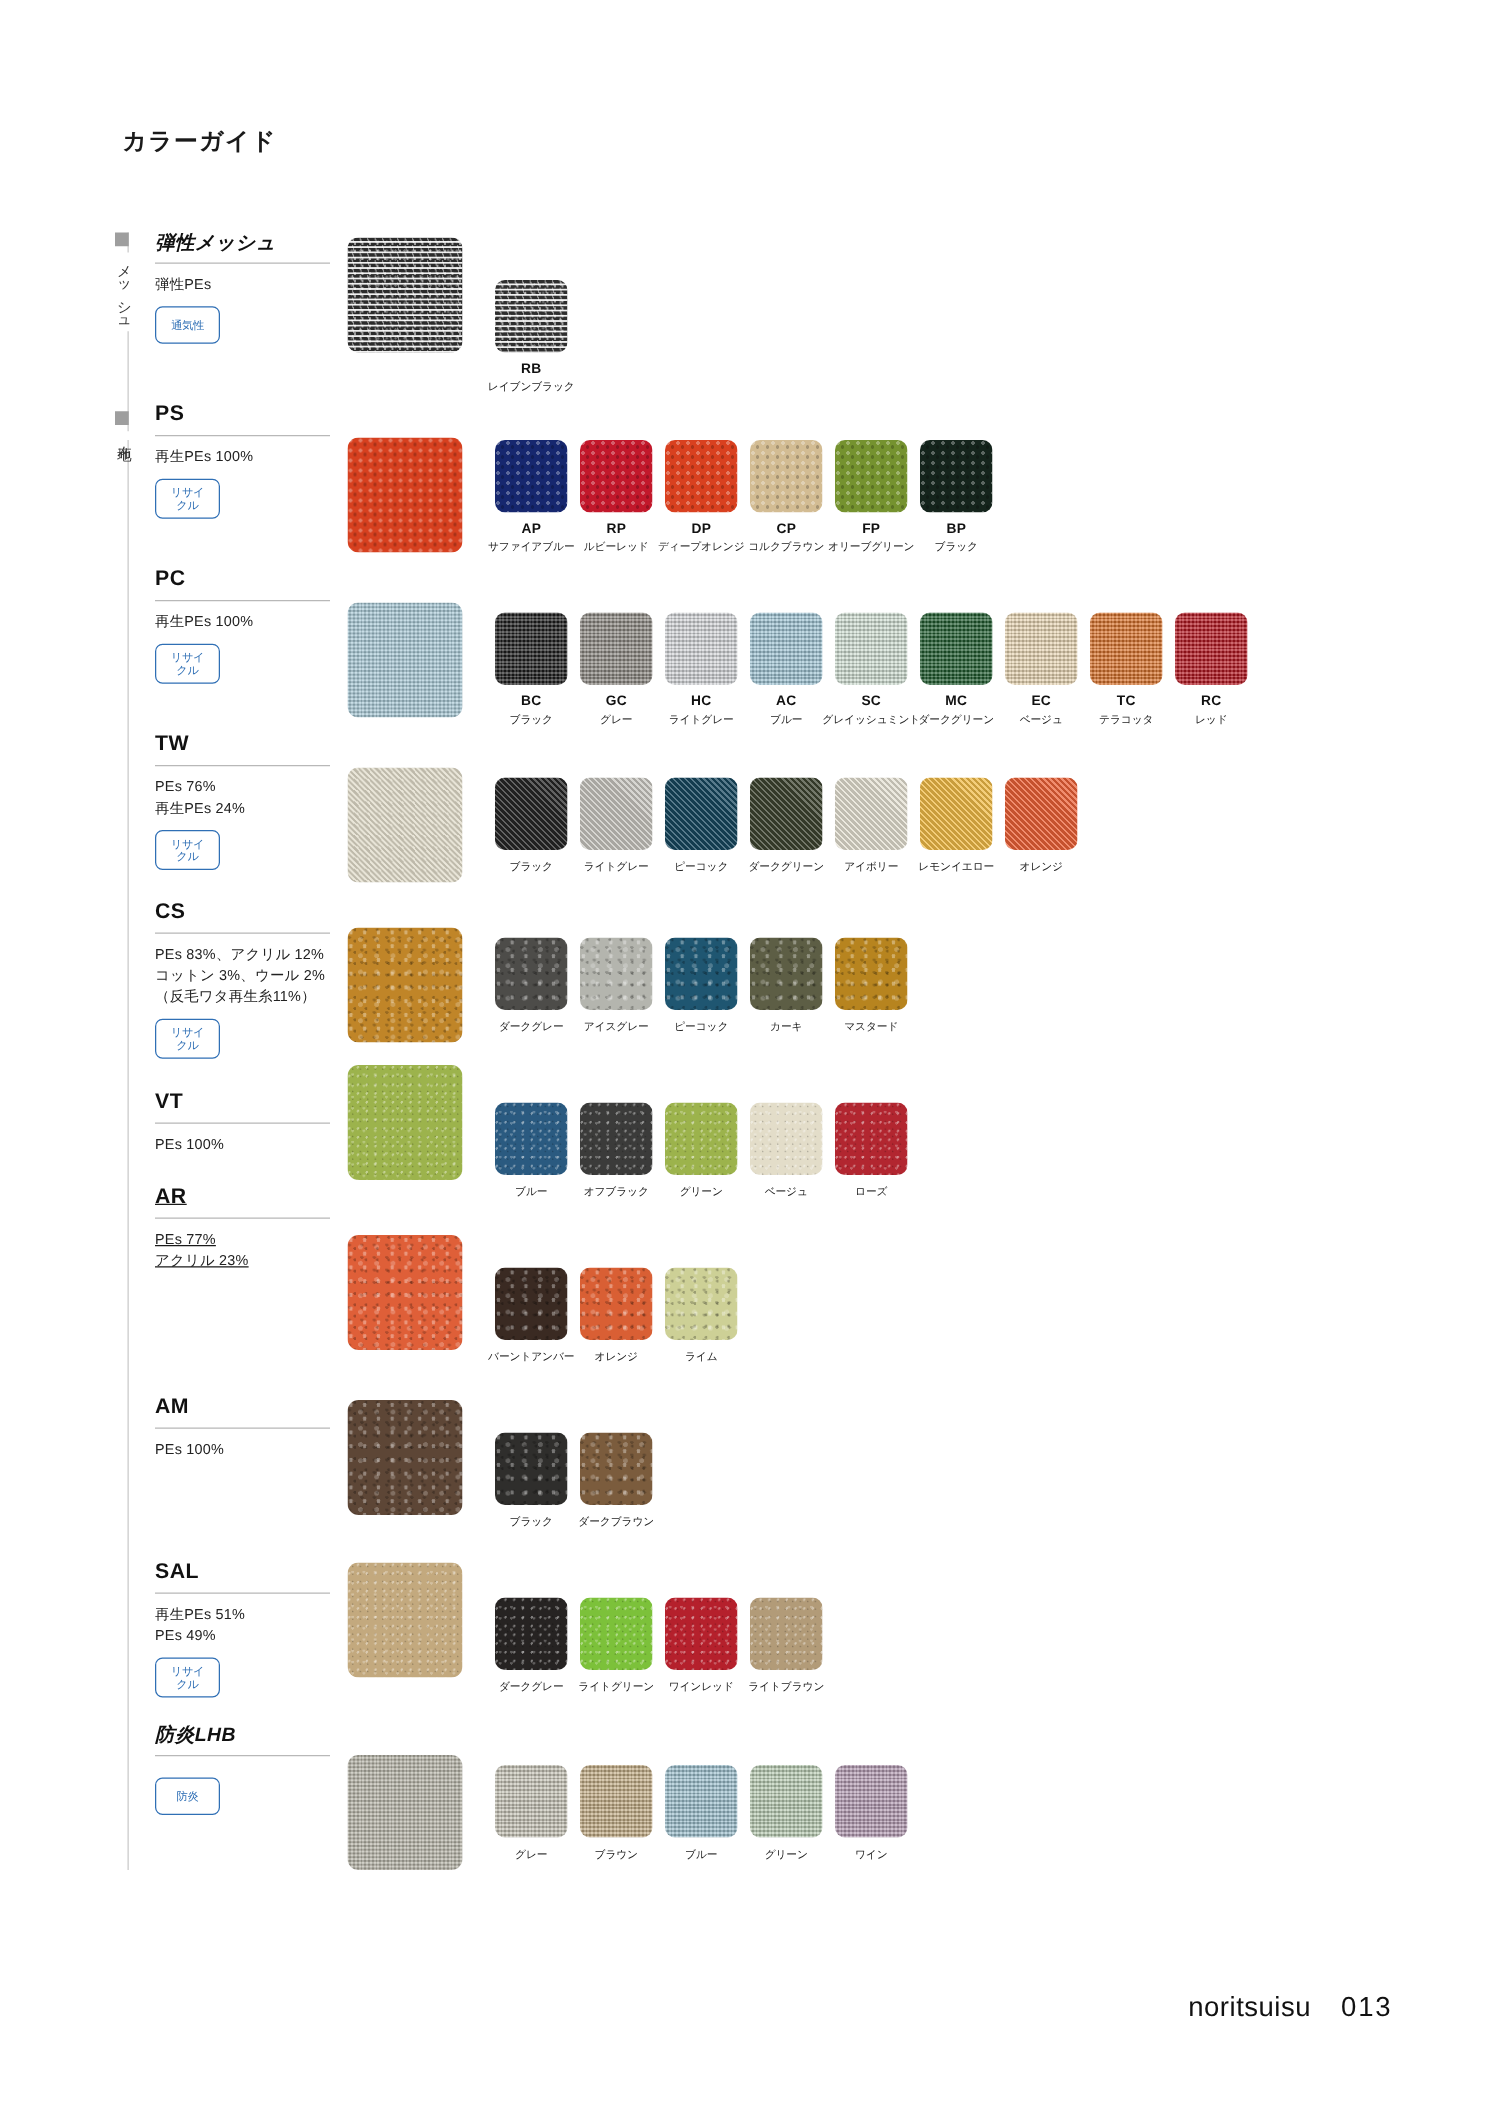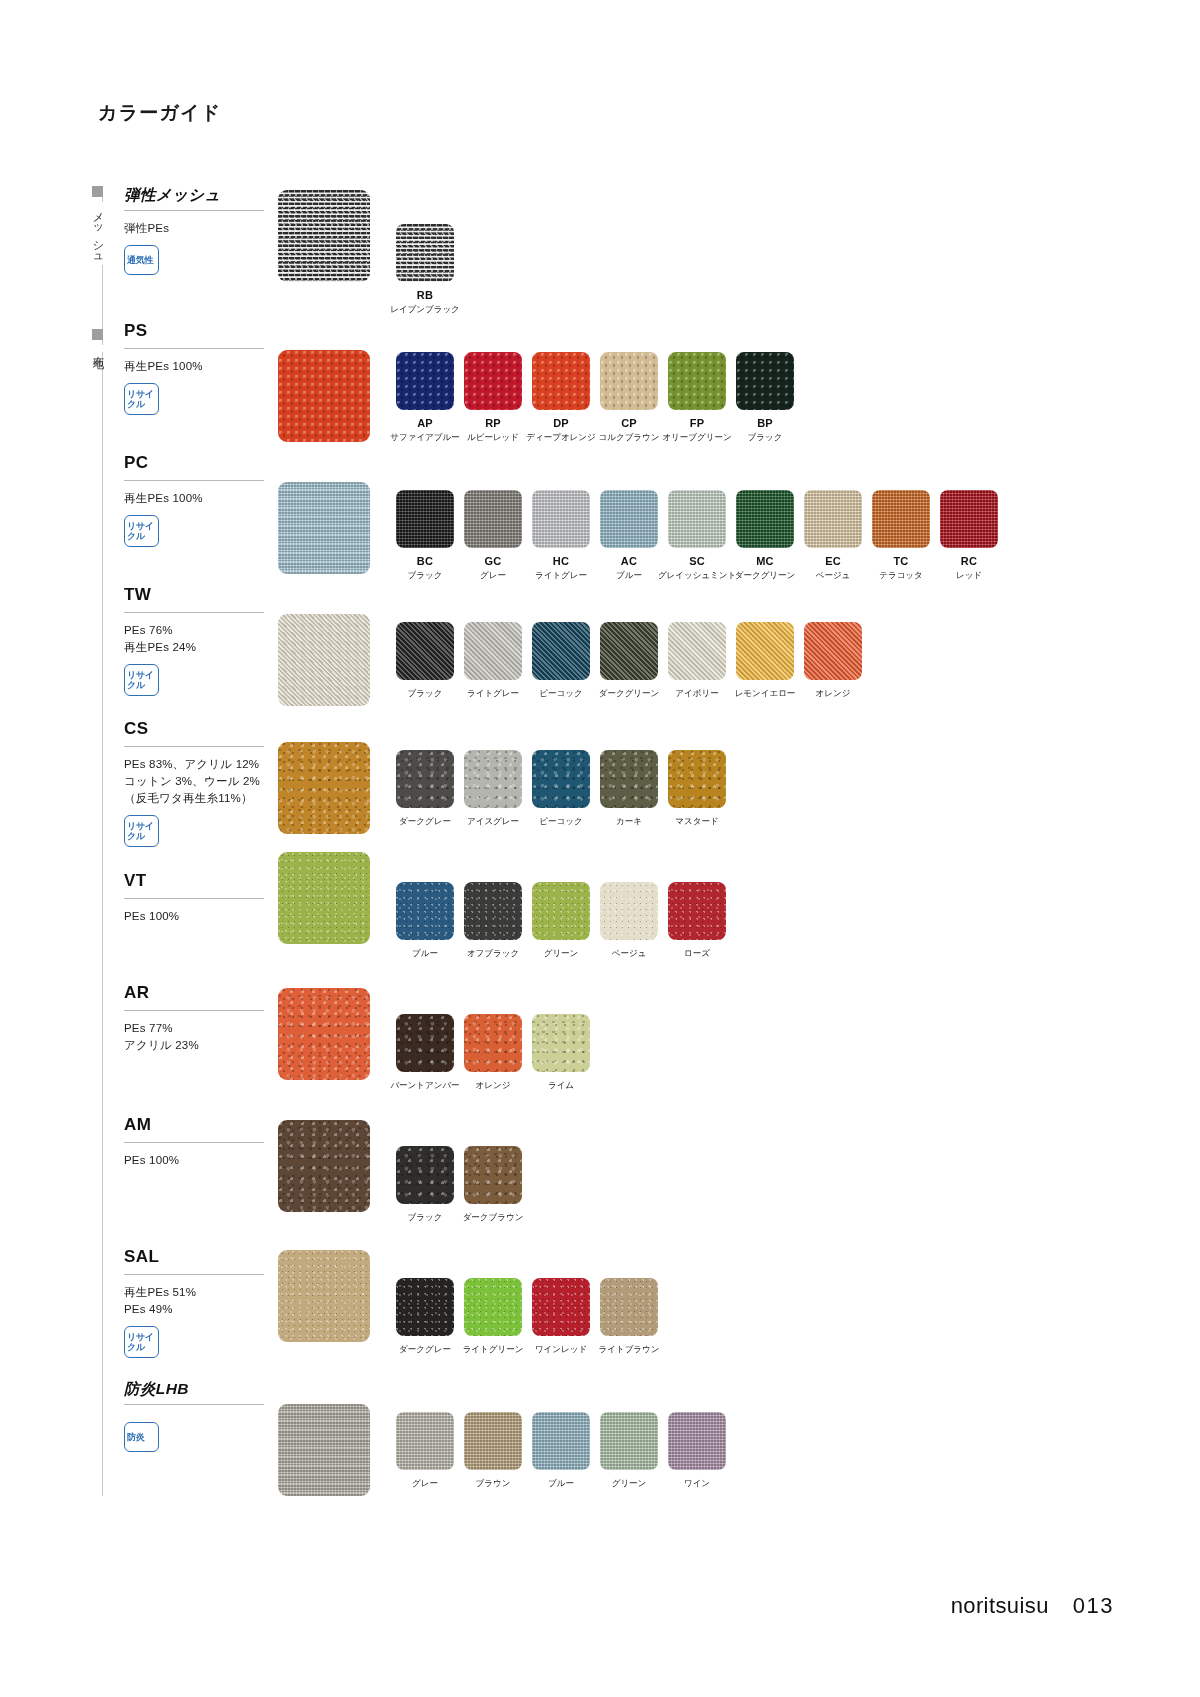--- a/index.html
+++ b/index.html
@@ -31,24 +31,24 @@
   }
 
   
   .row { position: absolute; left: 0; width: 1200px; }
   .meta { position: absolute; left: 124px; width: 150px; }
   .meta-code { font-size: 17px; font-weight: 700; letter-spacing: .4px; color: #111; line-height: 1.1; }
   .meta-code.jp { font-size: 15.5px; font-style: italic; }
   .meta-rule { width: 140px; height: 1px; background: #b8b8b8; margin: 7px 0 9px 0; }
   .meta-desc { font-size: 11.5px; line-height: 1.5; color: #222; letter-spacing: .2px; }
   .badge {
-    margin-top: 8px; display: inline-flex; flex-direction: column; justify-content: center;
-    width: 35px; min-height: 30px; padding: 3px 2px;
+    margin-top: 8px; display: inline-flex; flex-direction: column; align-items: center; justify-content: center;
+    width: 52px; min-height: 30px; padding: 3px 2px;
     border: 1.3px solid #2f6fb5; border-radius: 6px; color: #2f6fb5;
-    font-size: 9px; line-height: 1.12; letter-spacing: -.3px; font-weight: 700;
+    font-size: 9px; line-height: 1.12; letter-spacing: -.3px; font-weight: 400;
   }
   .badge.tall { min-height: 32px; }
 
   
   .main-sw {
     position: absolute; width: 92px; height: 92px; border-radius: 9px;
     background-size: 9px 9px, 100% 100%;
   }
   .chips { position: absolute; display: flex; }
   .chip { width: 58px; margin-right: 10px; display: flex; flex-direction: column; align-items: center; }
@@ -307,21 +307,21 @@
             <div class="chip-sw tex-speck" style="background-color: rgb(227, 221, 201);"></div>
             <div class="chip-name only">ベージュ</div>
           </div>
           <div class="chip">
             <div class="chip-sw tex-speck" style="background-color: rgb(178, 38, 48);"></div>
             <div class="chip-name only">ローズ</div>
           </div>
         </div>
       </div>
       <div class="row" style="top: 0px;">
-        <div class="meta" style="top: 984px;">
+        <div class="meta" style="top: 948px; text-decoration: underline;">
           <div class="meta-code">AR</div>
           <div class="meta-rule"></div>
           <div class="meta-desc">PEs 77%<br>アクリル 23%</div>
         </div>
         <div class="main-sw tex-bouc" style="left: 278px; top: 988px; background-color: rgb(223, 95, 56);"></div>
         <div class="chips" style="left: 396px; top: 1014px;">
           <div class="chip">
             <div class="chip-sw tex-bouc" style="background-color: rgb(58, 42, 34);"></div>
             <div class="chip-name only">バーントアンバー</div>
           </div>

